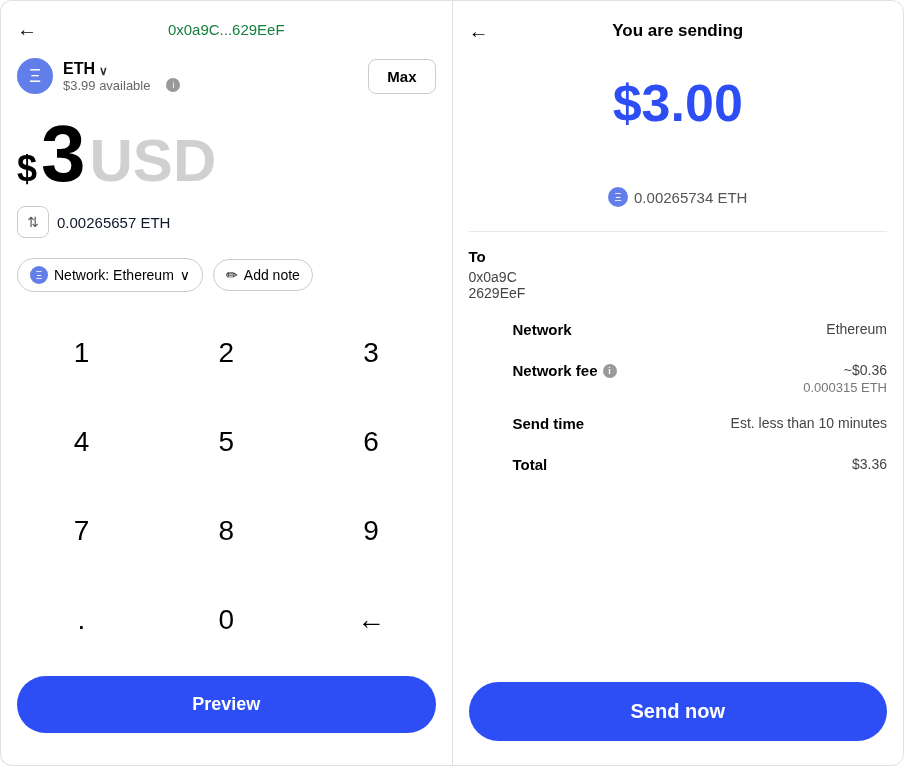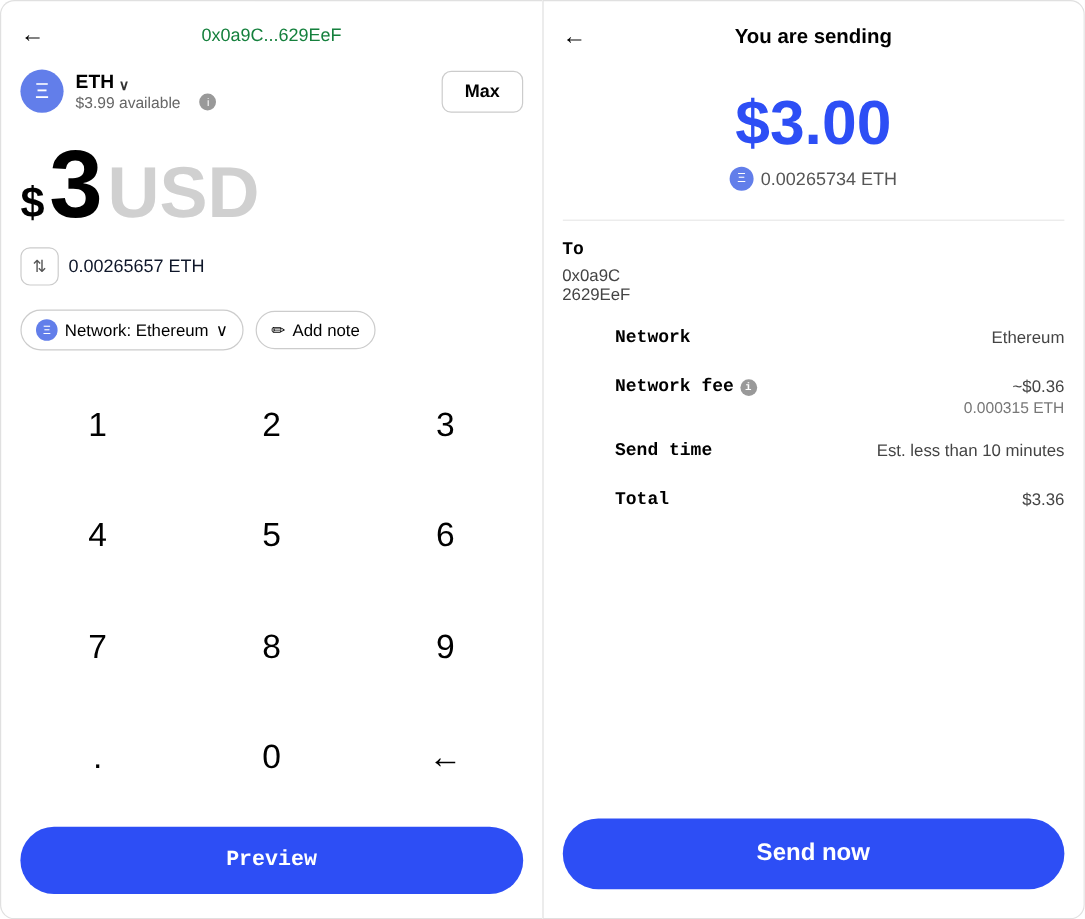--- a/index.html
+++ b/index.html
@@ -220,31 +220,30 @@
       display: flex;
       align-items: center;
       justify-content: center;
       font-size: 28px;
       font-weight: 400;
       cursor: pointer;
       color: #000;
       border-radius: 8px;
     }
     .preview-btn {
-      margin: 12px 16px 20px;
+      margin: 12px 16px 32px;
       background: #2d4ef5;
       color: #fff;
       border: none;
       border-radius: 30px;
       padding: 18px;
       font-size: 18px;
       font-weight: 600;
       cursor: pointer;
       width: calc(100% - 32px);
-      font-family: Liberation Mono, monospace;
     }
 
     
     .right-header {
       display: flex;
       align-items: center;
       justify-content: center;
       padding: 20px 16px 12px;
       position: relative;
     }
@@ -257,20 +256,21 @@
     }
     .right-title {
       font-size: 17px;
       font-weight: 700;
     }
     .sending-amount {
       display: flex;
       flex-direction: column;
       align-items: center;
       padding: 20px 16px 24px;
+      gap: 48px;
     }
     .sending-usd {
       font-size: 52px;
       font-weight: 800;
       color: #2d4ef5;
     }
     .sending-eth {
       display: flex;
       align-items: center;
       gap: 6px;
@@ -299,21 +299,20 @@
       flex: 1;
     }
     .detail-row {
       margin-bottom: 20px;
     }
     .detail-label {
       font-size: 15px;
       font-weight: 700;
       color: #000;
       margin-bottom: 4px;
-      font-family: Liberation Mono, monospace;
     }
     .detail-value {
       font-size: 14px;
       color: #444;
     }
     .detail-row-inline {
       display: flex;
       justify-content: space-between;
       align-items: flex-start;
       margin-bottom: 20px;

